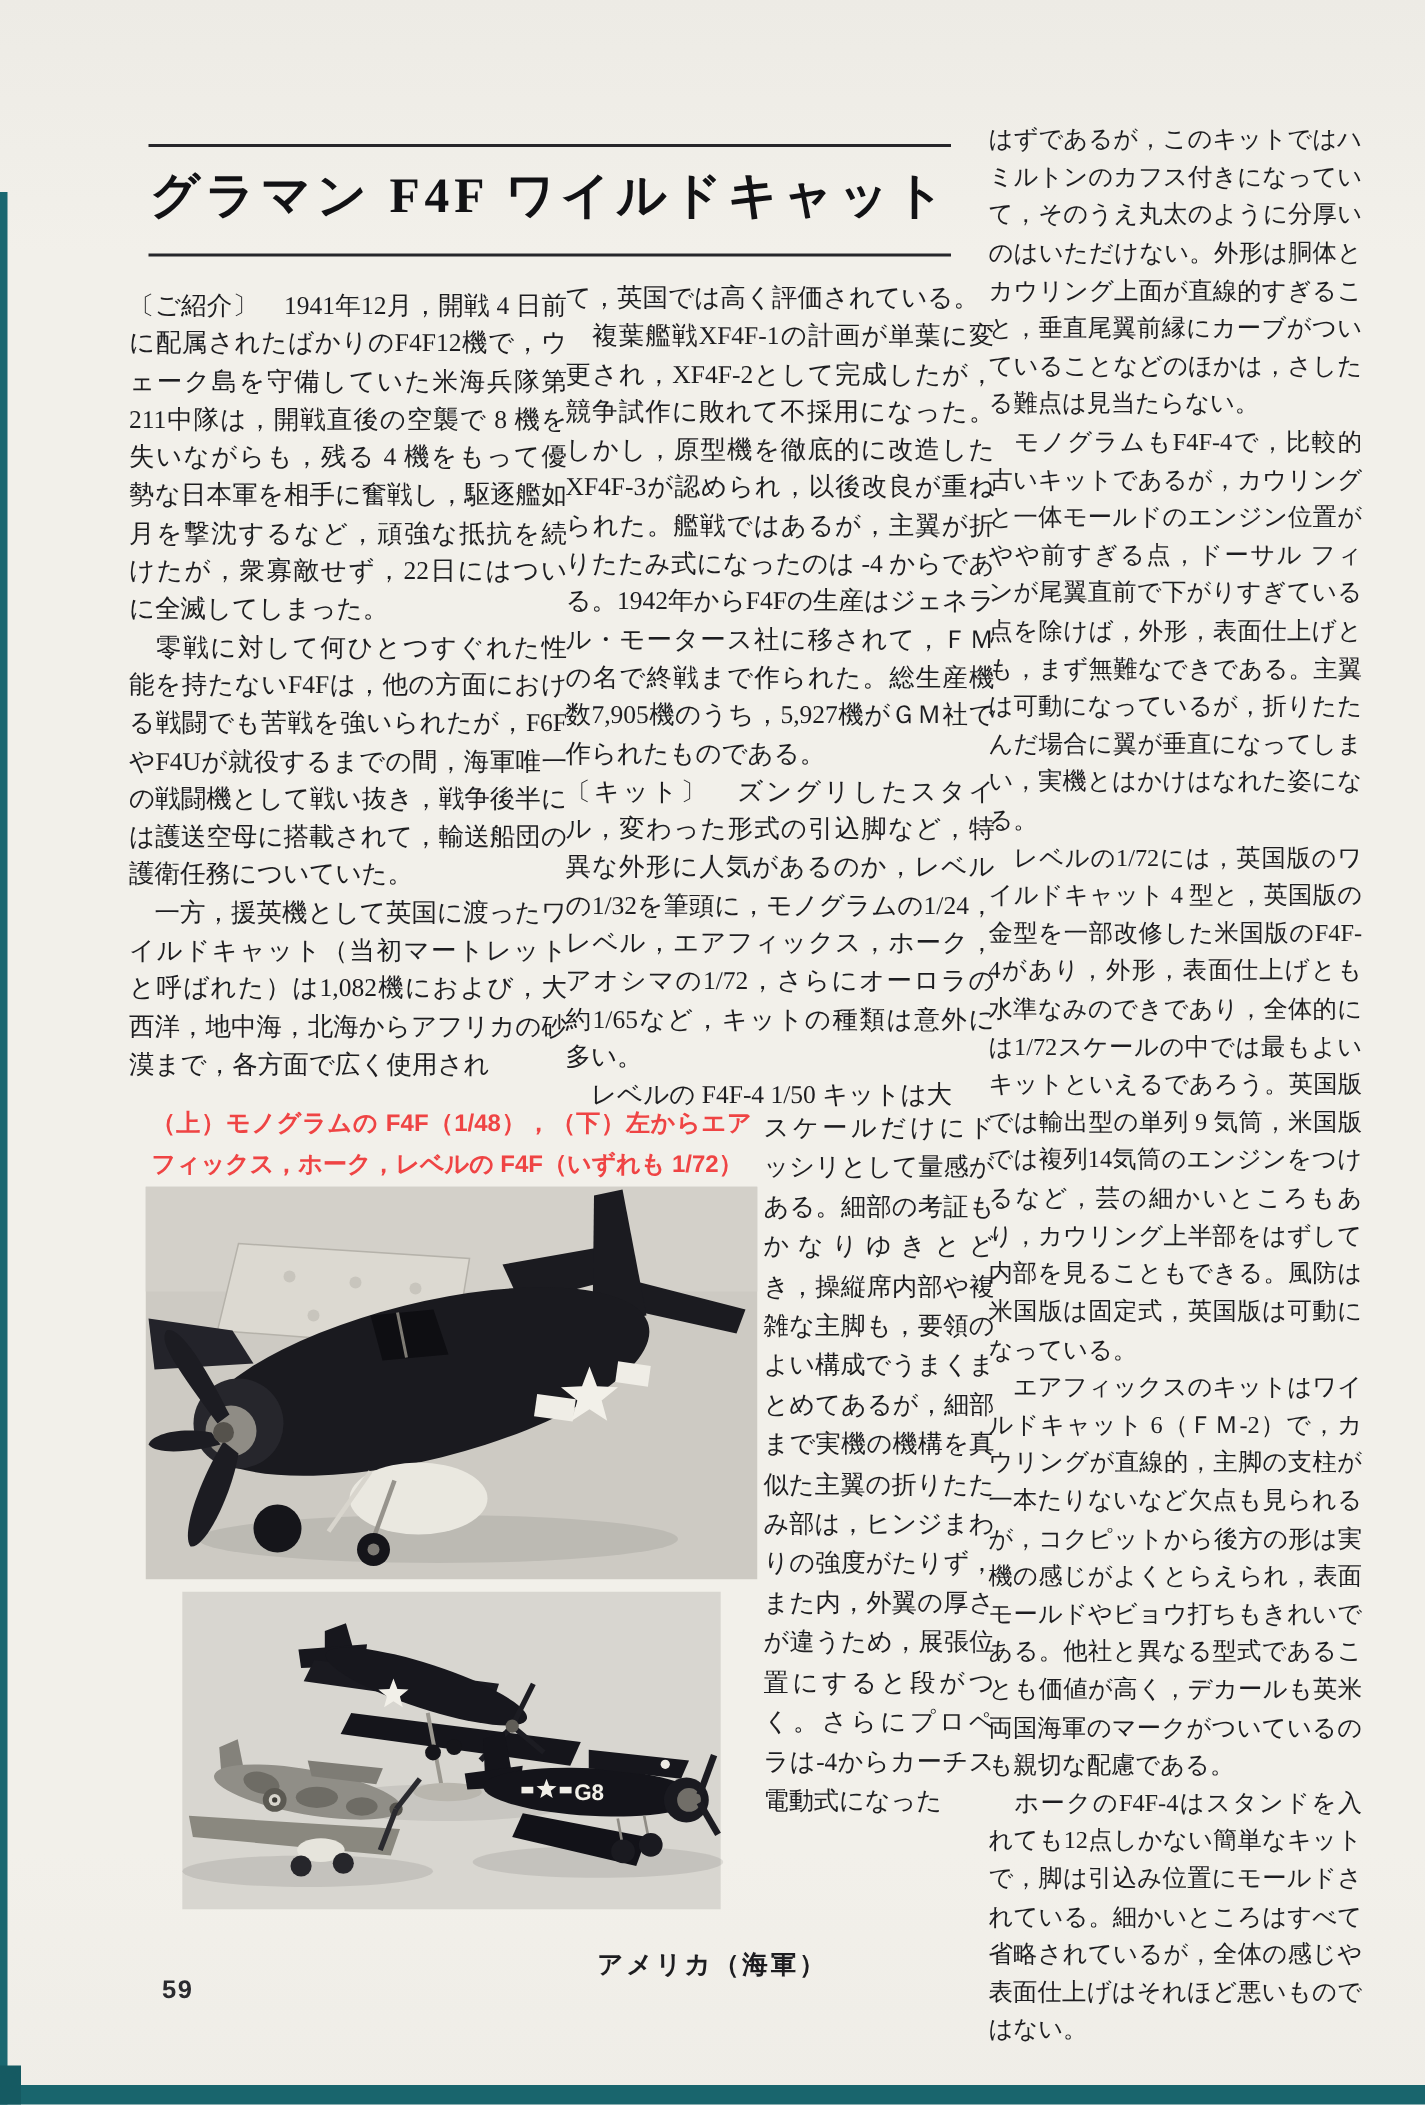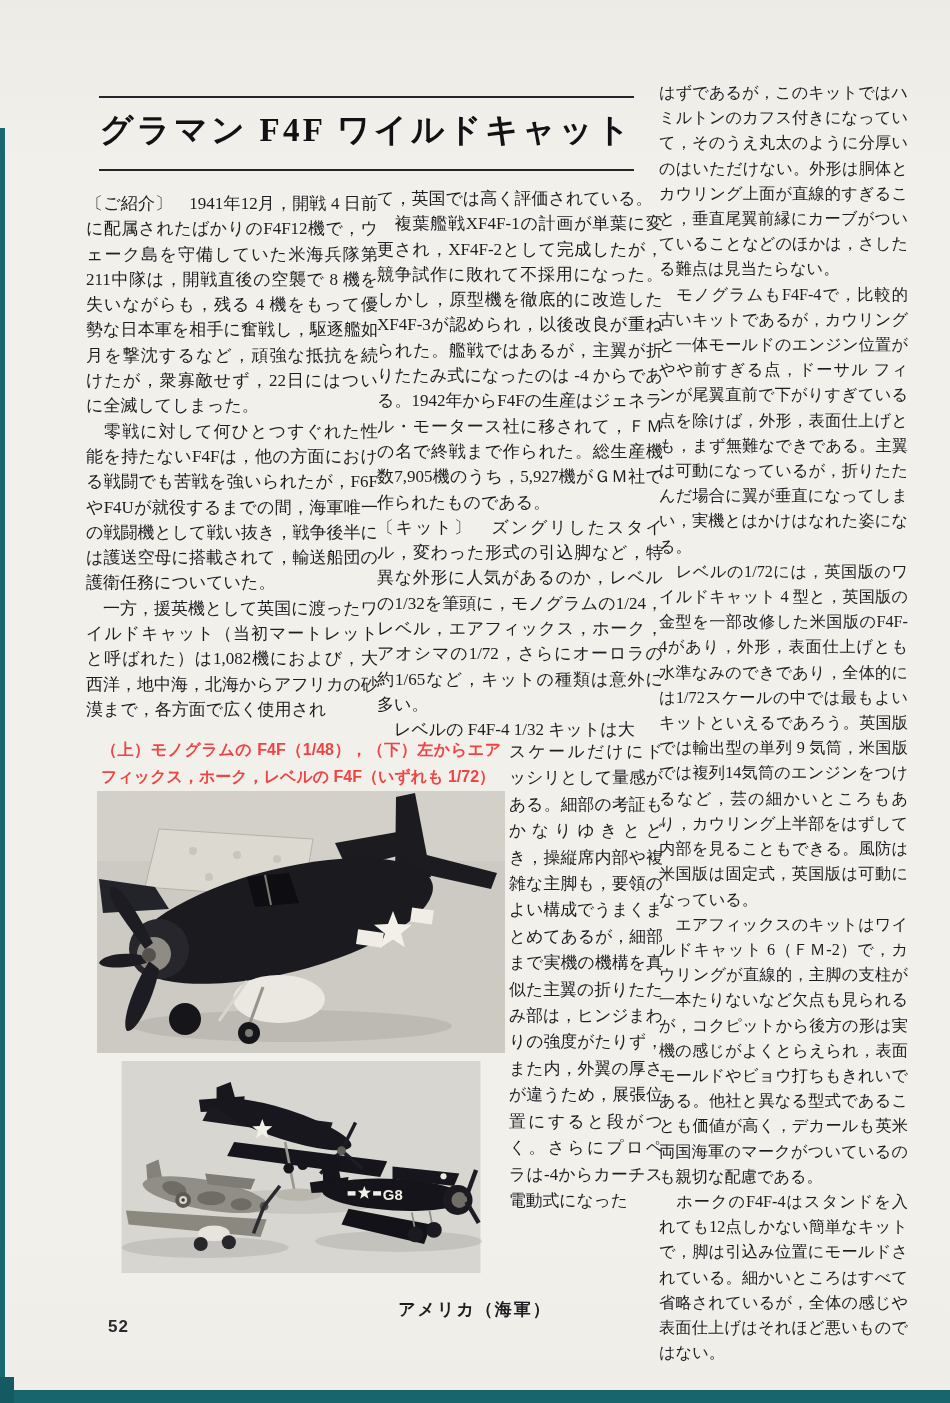--- a/index.html
+++ b/index.html
@@ -67,21 +67,21 @@
 <div class="abs col col-left">
   <p>〔ご紹介〕　1941年12月，開戦 4 日前に配属されたばかりのF4F12機で，ウェーク島を守備していた米海兵隊第211中隊は，開戦直後の空襲で 8 機を失いながらも，残る 4 機をもって優勢な日本軍を相手に奮戦し，駆逐艦如月を撃沈するなど，頑強な抵抗を続けたが，衆寡敵せず，22日にはついに全滅してしまった。</p>
   <p>　零戦に対して何ひとつすぐれた性能を持たないF4Fは，他の方面における戦闘でも苦戦を強いられたが，F6FやF4Uが就役するまでの間，海軍唯一の戦闘機として戦い抜き，戦争後半には護送空母に搭載されて，輸送船団の護衛任務についていた。</p>
   <p>　一方，援英機として英国に渡ったワイルドキャット（当初マートレットと呼ばれた）は1,082機におよび，大西洋，地中海，北海からアフリカの砂漠まで，各方面で広く使用され</p>
 </div>
 
 <div class="abs col col-mid">
   <p>て，英国では高く評価されている。</p>
   <p>　複葉艦戦XF4F-1の計画が単葉に変更され，XF4F-2として完成したが，競争試作に敗れて不採用になった。しかし，原型機を徹底的に改造したXF4F-3が認められ，以後改良が重ねられた。艦戦ではあるが，主翼が折りたたみ式になったのは -4 からである。1942年からF4Fの生産はジェネラル・モータース社に移されて，ＦＭの名で終戦まで作られた。総生産機数7,905機のうち，5,927機がＧＭ社で作られたものである。</p>
   <p>〔キット〕　ズングリしたスタイル，変わった形式の引込脚など，特異な外形に人気があるのか，レベルの1/32を筆頭に，モノグラムの1/24，レベル，エアフィックス，ホーク，アオシマの1/72，さらにオーロラの約1/65など，キットの種類は意外に多い。</p>
-  <p>　レベルの F4F-4 1/32 キットは大</p>
+  <p>　レベルの F4F-4 1/50 キットは大</p>
 </div>
 
 <div class="abs col col-mid-narrow">
   <p>スケールだけにドッシリとして量感がある。細部の考証もかなりゆきとどき，操縦席内部や複雑な主脚も，要領のよい構成でうまくまとめてあるが，細部まで実機の機構を真似た主翼の折りたたみ部は，ヒンジまわりの強度がたりず，また内，外翼の厚さが違うため，展張位置にすると段がつく。さらにプロペラは-4からカーチス電動式になった</p>
 </div>
 
 <div class="abs col col-right">
   <p>はずであるが，このキットではハミルトンのカフス付きになっていて，そのうえ丸太のように分厚いのはいただけない。外形は胴体とカウリング上面が直線的すぎること，垂直尾翼前縁にカーブがついていることなどのほかは，さしたる難点は見当たらない。</p>
   <p>　モノグラムもF4F-4で，比較的古いキットであるが，カウリングと一体モールドのエンジン位置がやや前すぎる点，ドーサル フィンが尾翼直前で下がりすぎている点を除けば，外形，表面仕上げとも，まず無難なできである。主翼は可動になっているが，折りたたんだ場合に翼が垂直になってしまい，実機とはかけはなれた姿になる。</p>
   <p>　レベルの1/72には，英国版のワイルドキャット 4 型と，英国版の金型を一部改修した米国版のF4F-4があり，外形，表面仕上げとも水準なみのできであり，全体的には1/72スケールの中では最もよいキットといえるであろう。英国版では輸出型の単列 9 気筒，米国版では複列14気筒のエンジンをつけるなど，芸の細かいところもあり，カウリング上半部をはずして内部を見ることもできる。風防は米国版は固定式，英国版は可動になっている。</p>
@@ -208,14 +208,14 @@
         <text x="297" y="158" font-size="17" font-weight="bold" fill="#f2f0e8" font-family="Liberation Sans, DejaVu Sans, sans-serif">G8</text>
       </g>
       <line x1="330" y1="172" x2="334" y2="194" stroke="#8f8c85" stroke-width="2"></line>
       <line x1="350" y1="170" x2="354" y2="190" stroke="#8f8c85" stroke-width="2"></line>
       <circle cx="334" cy="197" r="9" fill="#1a1a20"></circle>
       <circle cx="355" cy="192" r="9" fill="#1a1a20"></circle>
     </g>
   </svg>
 </div>
 
-<div class="abs page-number">52</div>
+<div class="abs page-number">59</div>
 <div class="abs footer-section">アメリカ（海軍）</div>
 
 </body></html>

